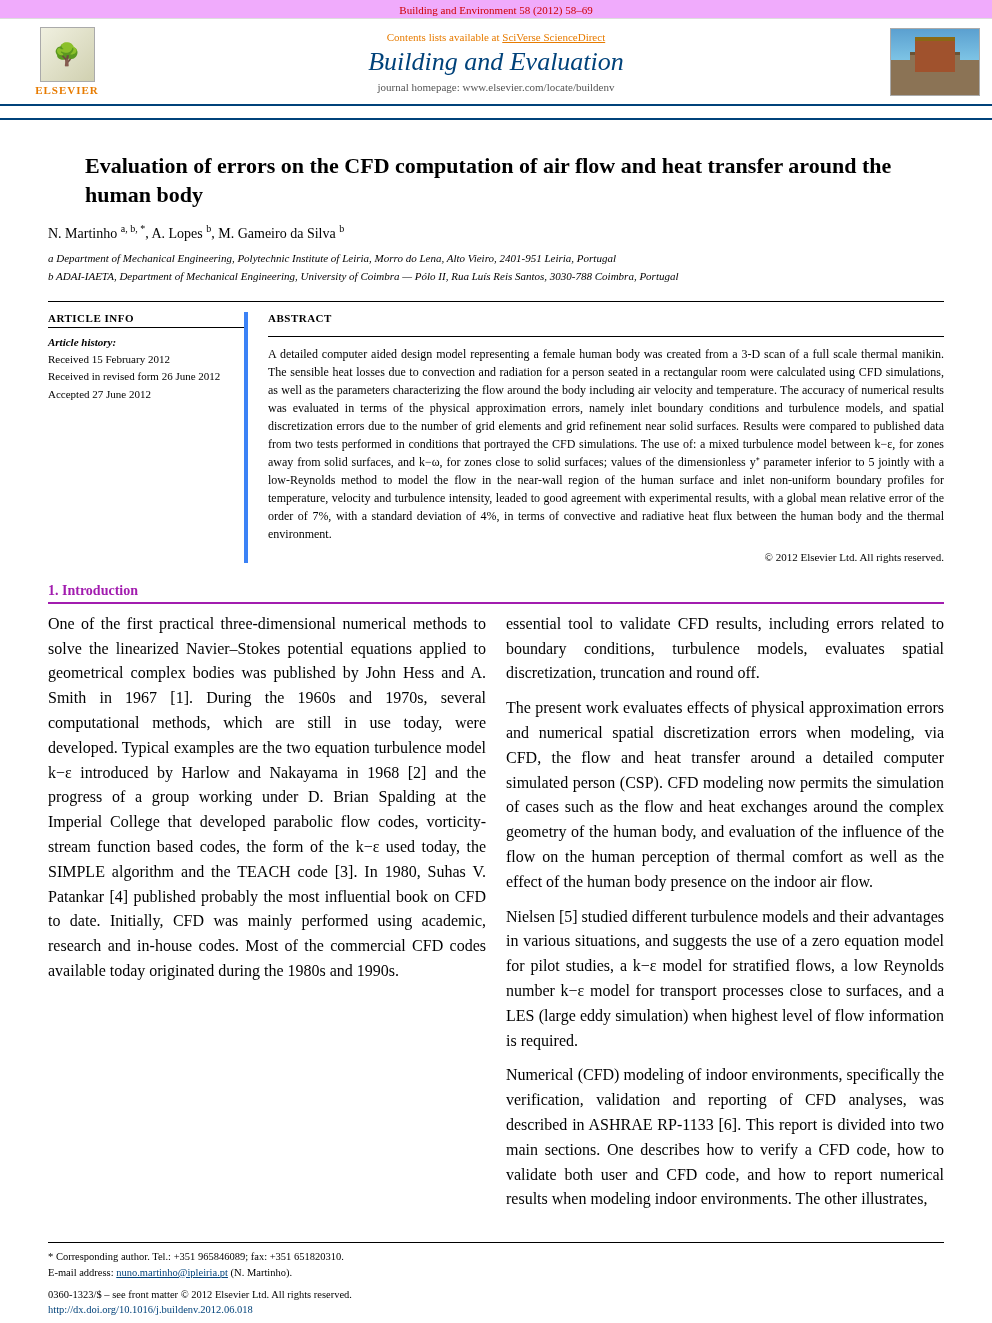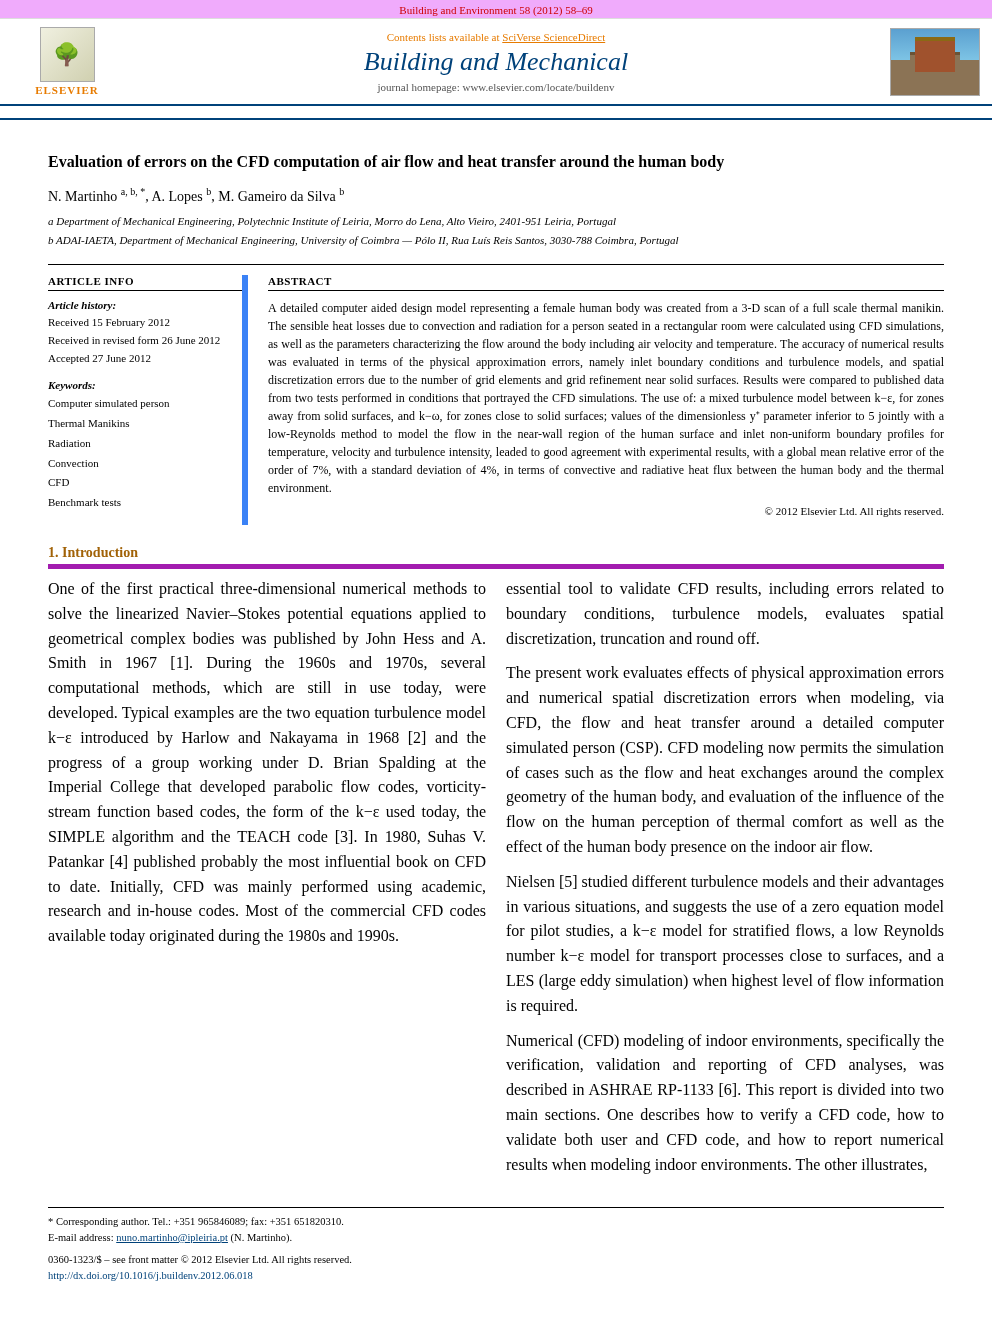--- a/index.html
+++ b/index.html
@@ -111,25 +111,26 @@
       border-top: 3px solid #6B5335;
     }
 
     
     .main-content {
       padding: 20px 48px;
     }
 
     
     .article-title {
-      font-size: 16px;
+      font-size: 22px;
       font-weight: bold;
       color: #000;
       margin-bottom: 14px;
       line-height: 1.3;
+      margin-left: 37px;
     }
 
     
     .authors {
       font-size: 14px;
       margin-bottom: 8px;
       color: #000;
     }
     .authors sup {
       font-size: 10px;
@@ -151,21 +152,21 @@
       gap: 20px;
       border-top: 1px solid #000;
       padding-top: 10px;
       margin-bottom: 20px;
     }
 
     
     .article-info {
       width: 200px;
       flex-shrink: 0;
-      border-right: 6px solid #3b82f6;
+      border-right: 4px solid #3b82f6;
       padding-right: 0;
       font-size: 11px;
     }
     .article-info h3 {
       font-size: 11px;
       font-weight: bold;
       text-transform: uppercase;
       letter-spacing: 0.5px;
       border-bottom: 1px solid #000;
       padding-bottom: 3px;
@@ -199,21 +200,21 @@
     
     .abstract-col {
       flex: 1;
     }
     .abstract-col h3 {
       font-size: 11px;
       font-weight: bold;
       text-transform: uppercase;
       letter-spacing: 0.5px;
       border-bottom: 1px solid #000;
-      padding-bottom: 3px;
+      padding-bottom: 12px;
       margin-bottom: 8px;
     }
     .abstract-text {
       font-size: 12px;
       line-height: 1.5;
       text-align: justify;
       color: #000;
     }
     .copyright {
       font-size: 11px;
@@ -223,23 +224,23 @@
       font-family: Liberation Serif, serif;
     }
 
     
     .body-section {
       margin-bottom: 16px;
     }
     .section-header {
       font-size: 14px;
       font-weight: bold;
-      color: #a16207;
+      color: #a21caf;
       margin-bottom: 8px;
-      border-bottom: 5px solid #a21caf;
+      border-bottom: 2px solid #a21caf;
       padding-bottom: 3px;
     }
 
     .two-col-body {
       display: flex;
       gap: 20px;
     }
     .body-col {
       flex: 1;
       font-size: 16px;
@@ -282,21 +283,21 @@
   <div class="logo-left">
     <div class="elsevier-tree">🌳</div>
     <div class="elsevier-label">ELSEVIER</div>
   </div>
 
   <div class="center-section">
     <div class="sciverse-link">
       <span>Contents lists available at </span>
       <span style="color:#e77b00; text-decoration:underline;">SciVerse ScienceDirect</span>
     </div>
-    <div class="journal-title">Building and Mechanical</div>
+    <div class="journal-title">Building and Evaluation</div>
     <div class="journal-homepage">journal homepage: www.elsevier.com/locate/buildenv</div>
   </div>
 
   <div class="logo-right">
     <div class="building-thumb">
       <div style="position:absolute;bottom:0;width:100%;height:35px;background:#8B7355;z-index:1;"></div>
       <div style="position:absolute;top:8px;left:50%;transform:translateX(-50%);width:40px;height:35px;background:#a0522d;z-index:2;border-top:4px solid #8B6914;"></div>
       <div style="position:absolute;top:0;left:0;width:100%;height:40px;background:linear-gradient(to bottom,#5ba0d0,#87ceeb);z-index:0;"></div>
     </div>
   </div>
@@ -324,31 +325,20 @@
 
       <div class="info-section">
         <div class="info-label">Article history:</div>
         <div class="info-dates">
           <p>Received 15 February 2012</p>
           <p>Received in revised form 26 June 2012</p>
           <p>Accepted 27 June 2012</p>
         </div>
       </div>
 
-      <div class="info-section">
-        <div class="keywords-label">Keywords:</div>
-        <div class="keywords-list">
-          <div>Computer simulated person</div>
-          <div>Thermal Manikins</div>
-          <div>Radiation</div>
-          <div>Convection</div>
-          <div>CFD</div>
-          <div>Benchmark tests</div>
-        </div>
-      </div>
     </div>
 
     <div class="abstract-col">
       <h3>ABSTRACT</h3>
       <div class="abstract-text">A detailed computer aided design model representing a female human body was created from a 3-D scan of a full scale thermal manikin. The sensible heat losses due to convection and radiation for a person seated in a rectangular room were calculated using CFD simulations, as well as the parameters characterizing the flow around the body including air velocity and temperature. The accuracy of numerical results was evaluated in terms of the physical approximation errors, namely inlet boundary conditions and turbulence models, and spatial discretization errors due to the number of grid elements and grid refinement near solid surfaces. Results were compared to published data from two tests performed in conditions that portrayed the CFD simulations. The use of: a mixed turbulence model between k−ε, for zones away from solid surfaces, and k−ω, for zones close to solid surfaces; values of the dimensionless y⁺ parameter inferior to 5 jointly with a low-Reynolds method to model the flow in the near-wall region of the human surface and inlet non-uniform boundary profiles for temperature, velocity and turbulence intensity, leaded to good agreement with experimental results, with a global mean relative error of the order of 7%, with a standard deviation of 4%, in terms of convective and radiative heat flux between the human body and the thermal environment.</div>
       <div class="copyright">© 2012 Elsevier Ltd. All rights reserved.</div>
     </div>
 
   </div>
 

